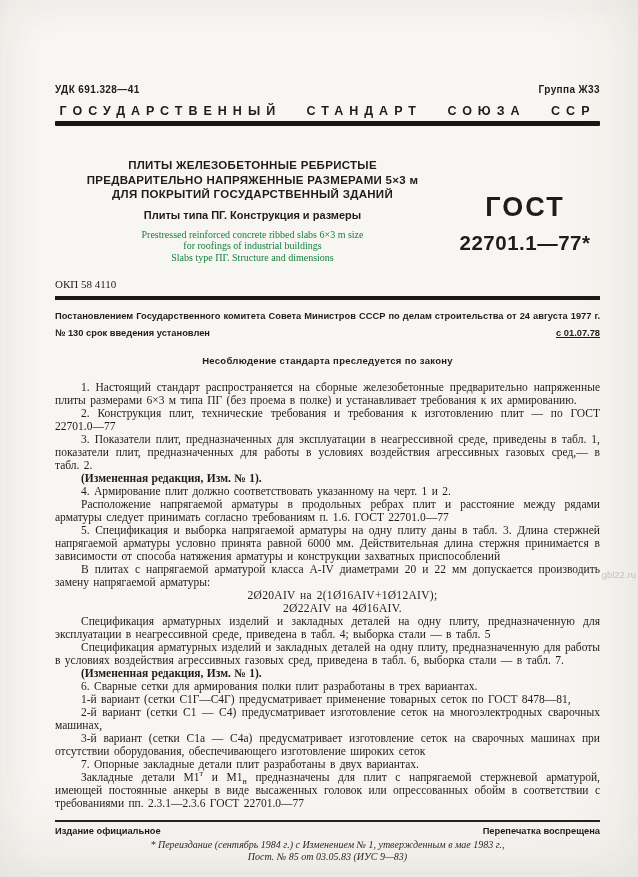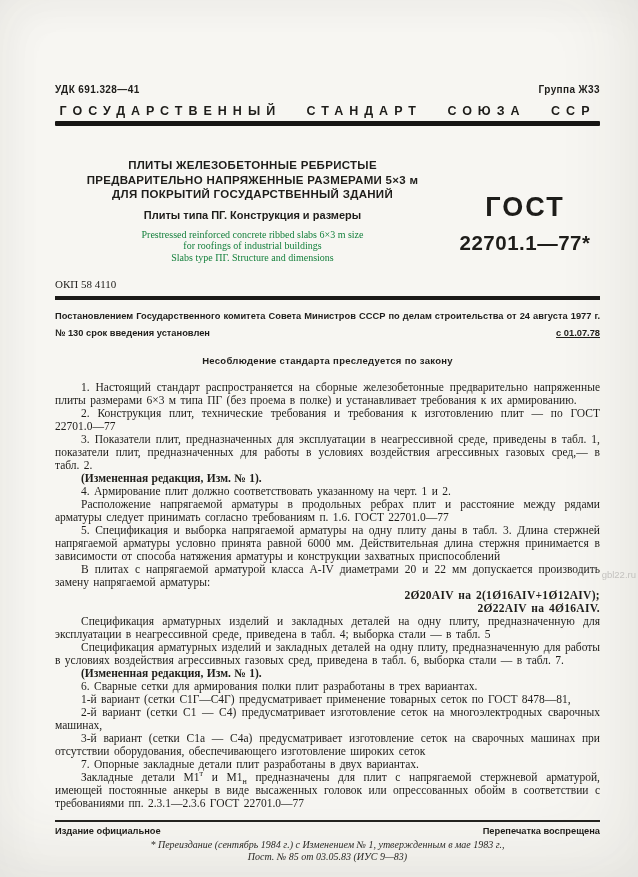--- a/index.html
+++ b/index.html
@@ -35,21 +35,21 @@
   .okp{margin-top:14px;font-size:11px;}
   
   .decree{position:relative;margin-top:8px;font-family:"Liberation Sans",sans-serif;font-weight:bold;font-size:9.3px;line-height:17px;text-align:justify;}
   .decree-text{display:inline;}
   .decree-date{position:absolute;right:0;bottom:0;text-decoration:underline;}
   .law-notice{margin-top:13px;text-align:center;font-family:"Liberation Sans",sans-serif;font-weight:bold;font-size:9.5px;letter-spacing:.3px;}
   
   .body-text{margin-top:15px;}
   .bp{margin:0;font-size:11.5px;line-height:13px;text-indent:26px;text-align:justify;word-spacing:1.5px;}
   .bp.bold{font-weight:bold;word-spacing:.5px;}
-  .bp.formula{text-align:right;text-indent:30px;letter-spacing:.3px;font-weight:bold;}
+  .bp.formula{text-align:center;text-indent:30px;letter-spacing:.3px;}
   .bp sup{font-size:8px;vertical-align:super;line-height:0;}
   .bp sub{font-size:8px;vertical-align:sub;line-height:0;}
   
   .footer-rule{margin-top:10px;border-top:2px solid #24231f;}
   .footer-row{display:flex;justify-content:space-between;margin-top:4px;font-family:"Liberation Sans",sans-serif;font-weight:bold;font-size:9.3px;gap:44px;}
   .footnote{margin-top:3px;text-align:center;font-style:italic;font-size:10px;line-height:12.5px;color:#2a2925;}
   .watermark{position:absolute;top:556px;right:2px;font-family:"Liberation Sans",sans-serif;font-size:9.5px;color:#c3c2bf;margin-top:13px;}
 </style>
 </head>
 <body>

